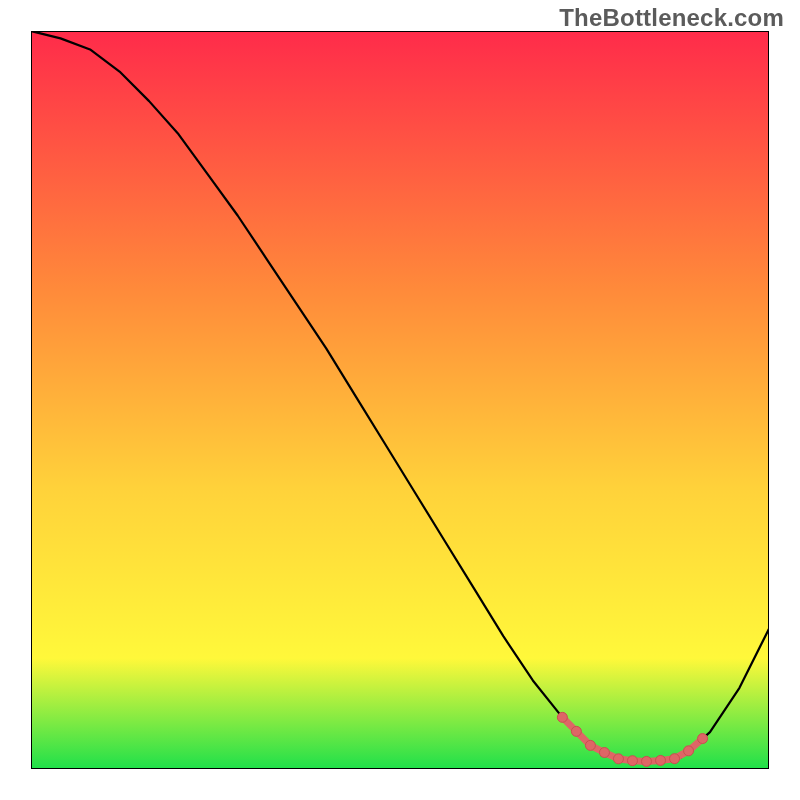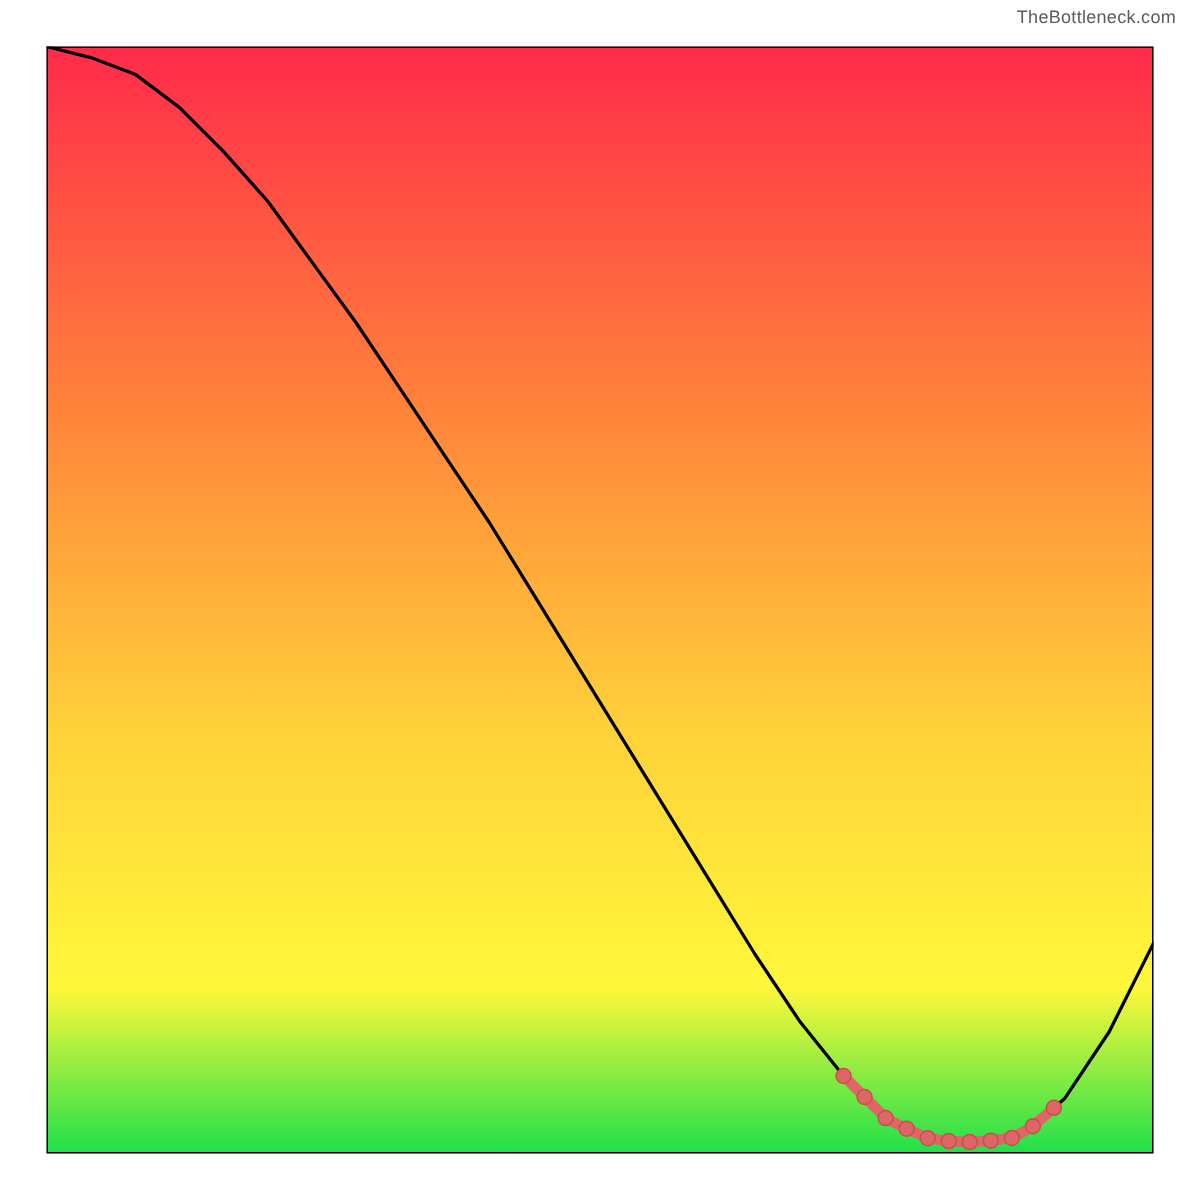--- a/index.html
+++ b/index.html
@@ -13,22 +13,22 @@
   }
   .stage {
     position: relative;
     width: 800px;
     height: 800px;
   }
   .watermark {
     position: absolute;
     top: 4px;
     right: 16px;
-    font-size: 12px;
-    font-weight: 400;
+    font-size: 24px;
+    font-weight: 700;
     color: #5b5b5b;
     letter-spacing: 0.2px;
     user-select: none;
   }
   svg.plot {
     position: absolute;
     left: 31px;
     top: 31px;
     width: 738px;
     height: 738px;

